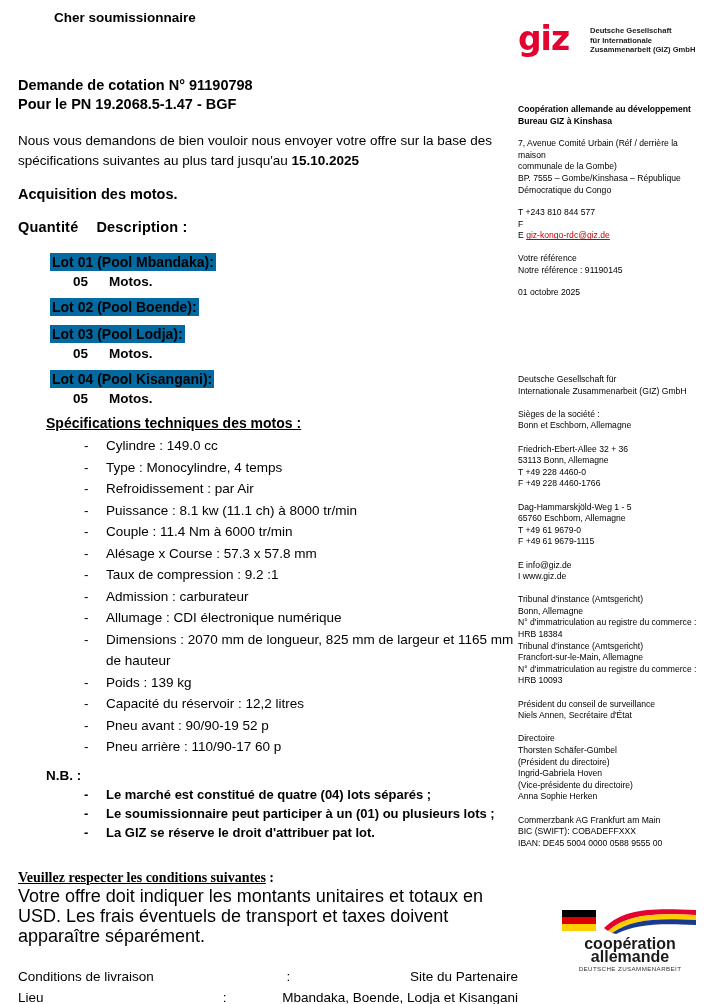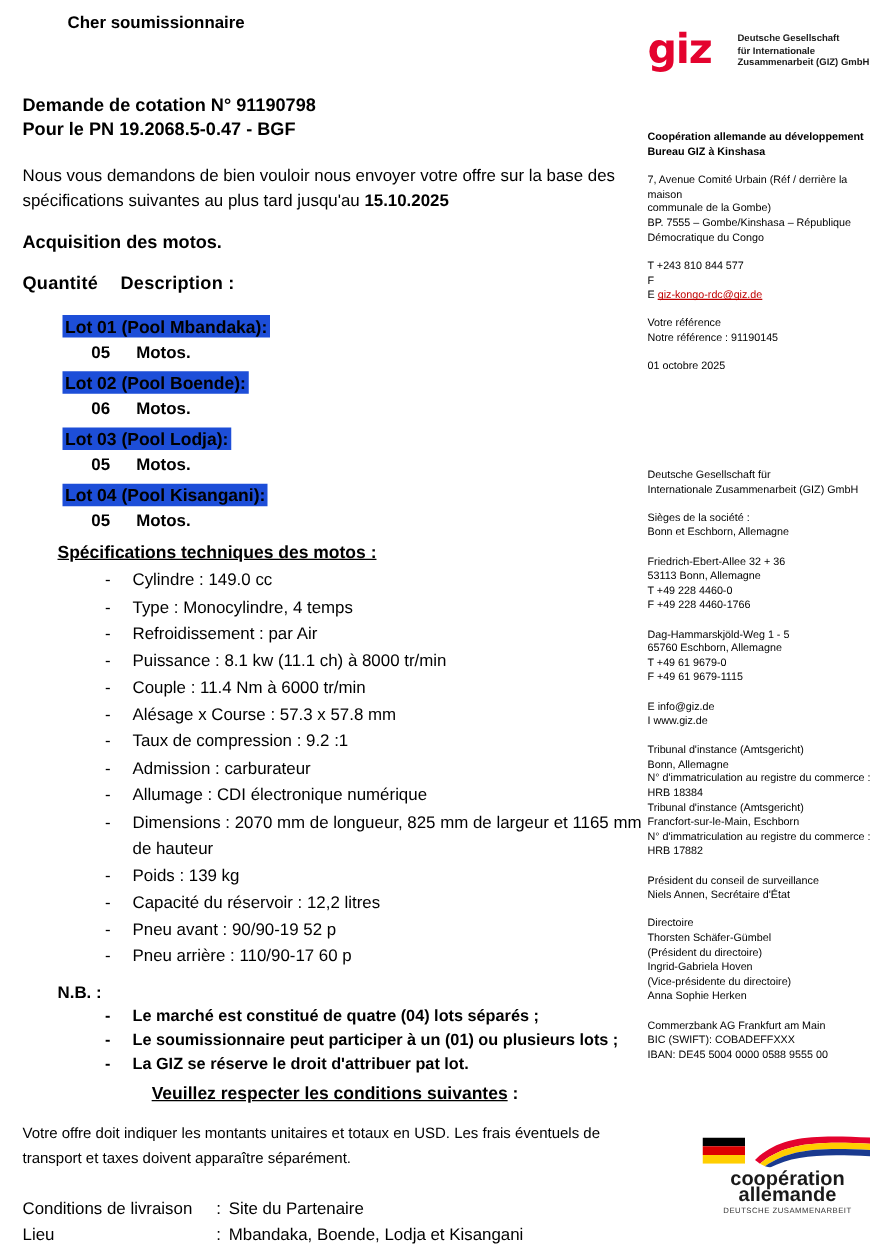--- a/index.html
+++ b/index.html
@@ -61,21 +61,21 @@
 
   .lots { margin-top: 18px; }
   .lot-block { margin-bottom: 9px; }
   .lot-line {
     font-size: 14px;
     font-weight: bold;
     margin-left: 32px;
     display: inline-block;
   }
   .hl {
-    background: #1d4ed8;
+    background: #0369a1;
     padding: 1px 2px;
   }
   .lot-qty {
     font-size: 13.5px;
     font-weight: bold;
     margin-left: 55px;
     margin-top: 3px;
   }
   .lot-qty .lbl { display: inline-block; width: 36px; }
 
@@ -122,39 +122,39 @@
     padding-left: 22px;
   }
   ul.nb li::before {
     content: "-";
     position: absolute;
     left: 0;
     top: 0;
     font-weight: bold;
   }
   .conds-head {
-    margin-top: 6px;
-    text-align: center;
+    margin-top: 28px;
+    text-align: left;
     font-size: 14px;
     font-weight: bold;
+    font-family: Liberation Serif, serif;
   }
   .conds-head span { text-decoration: underline; }
   .conds-head .nou { text-decoration: none; }
   .offer-text {
-    margin-top: 14px;
-    font-size: 12px;
+    font-size: 18px;
     line-height: 20px;
     width: 492px;
   }
   .deliv {
     margin-top: 20px;
     font-size: 13.5px;
     line-height: 21px;
   }
-  .deliv .row { display: flex; }
+  .deliv .row { display: flex; justify-content: space-between; }
   .deliv .k { width: 155px; }
   .deliv .sep { width: 10px; }
 
   
   .right {
     position: absolute;
     left: 518px;
     top: 0;
     width: 186px;
     font-size: 8.6px;
@@ -228,21 +228,21 @@
 <body>
 
 <div class="page">
 
   <div class="left">
 
     <div class="salutation">Cher soumissionnaire</div>
 
     <div class="req-title">
       <div>Demande de cotation N° 91190798</div>
-      <div>Pour le PN 19.2068.5-0.47 - BGF</div>
+      <div>Pour le PN 19.2068.5-1.47 - BGF</div>
     </div>
 
     <div class="intro">
       <span>Nous vous demandons de bien vouloir nous envoyer votre offre sur la base des spécifications suivantes au plus tard jusqu'au </span><b>15.10.2025</b>
     </div>
 
     <div class="acq">Acquisition des motos.</div>
 
     <div class="qty-head">
       <span>Quantité</span><span class="sp"></span><span>Description :</span>
@@ -255,23 +255,20 @@
           <span class="hl"><span>Lot 01</span> <span>(Pool Mbandaka):</span></span>
         </div>
         <div class="lot-qty">
           <span class="lbl">05</span><span>Motos.</span>
         </div>
       </div>
 
       <div class="lot-block">
         <div class="lot-line">
           <span class="hl"><span>Lot 02</span> <span>(Pool Boende):</span></span>
-        </div>
-        <div class="lot-qty">
-          <span class="lbl">06</span><span>Motos.</span>
         </div>
       </div>
 
       <div class="lot-block">
         <div class="lot-line">
           <span class="hl"><span>Lot 03</span> <span>(Pool Lodja):</span></span>
         </div>
         <div class="lot-qty">
           <span class="lbl">05</span><span>Motos.</span>
         </div>
@@ -392,23 +389,23 @@
       <div>F  +49 61 9679-1115</div>
       <div>&nbsp;</div>
       <div>E  info@giz.de</div>
       <div>I   www.giz.de</div>
       <div>&nbsp;</div>
       <div>Tribunal d'instance (Amtsgericht)</div>
       <div>Bonn, Allemagne</div>
       <div>N° d'immatriculation au registre du commerce :</div>
       <div>HRB 18384</div>
       <div>Tribunal d'instance (Amtsgericht)</div>
-      <div>Francfort-sur-le-Main, Eschborn</div>
+      <div>Francfort-sur-le-Main, Allemagne</div>
       <div>N° d'immatriculation au registre du commerce :</div>
-      <div>HRB 17882</div>
+      <div>HRB 10093</div>
       <div>&nbsp;</div>
       <div>Président du conseil de surveillance</div>
       <div>Niels Annen, Secrétaire d'État</div>
       <div>&nbsp;</div>
       <div>Directoire</div>
       <div>Thorsten Schäfer-Gümbel</div>
       <div>(Président du directoire)</div>
       <div>Ingrid-Gabriela Hoven</div>
       <div>(Vice-présidente du directoire)</div>
       <div>Anna Sophie Herken</div>

